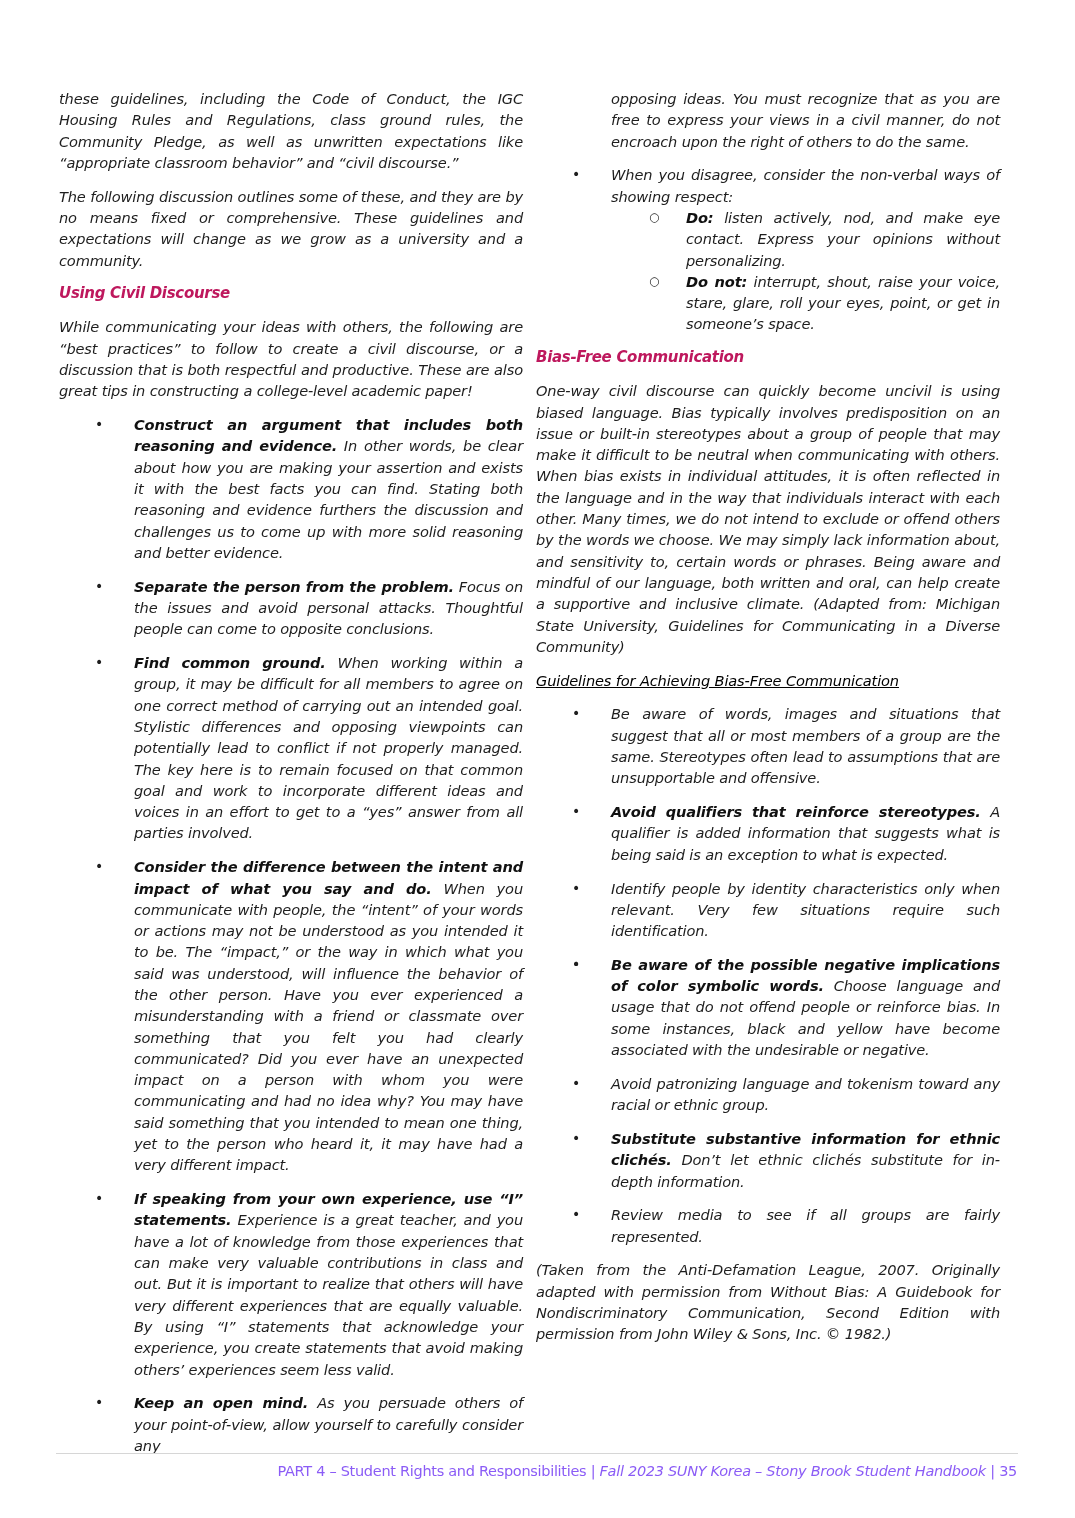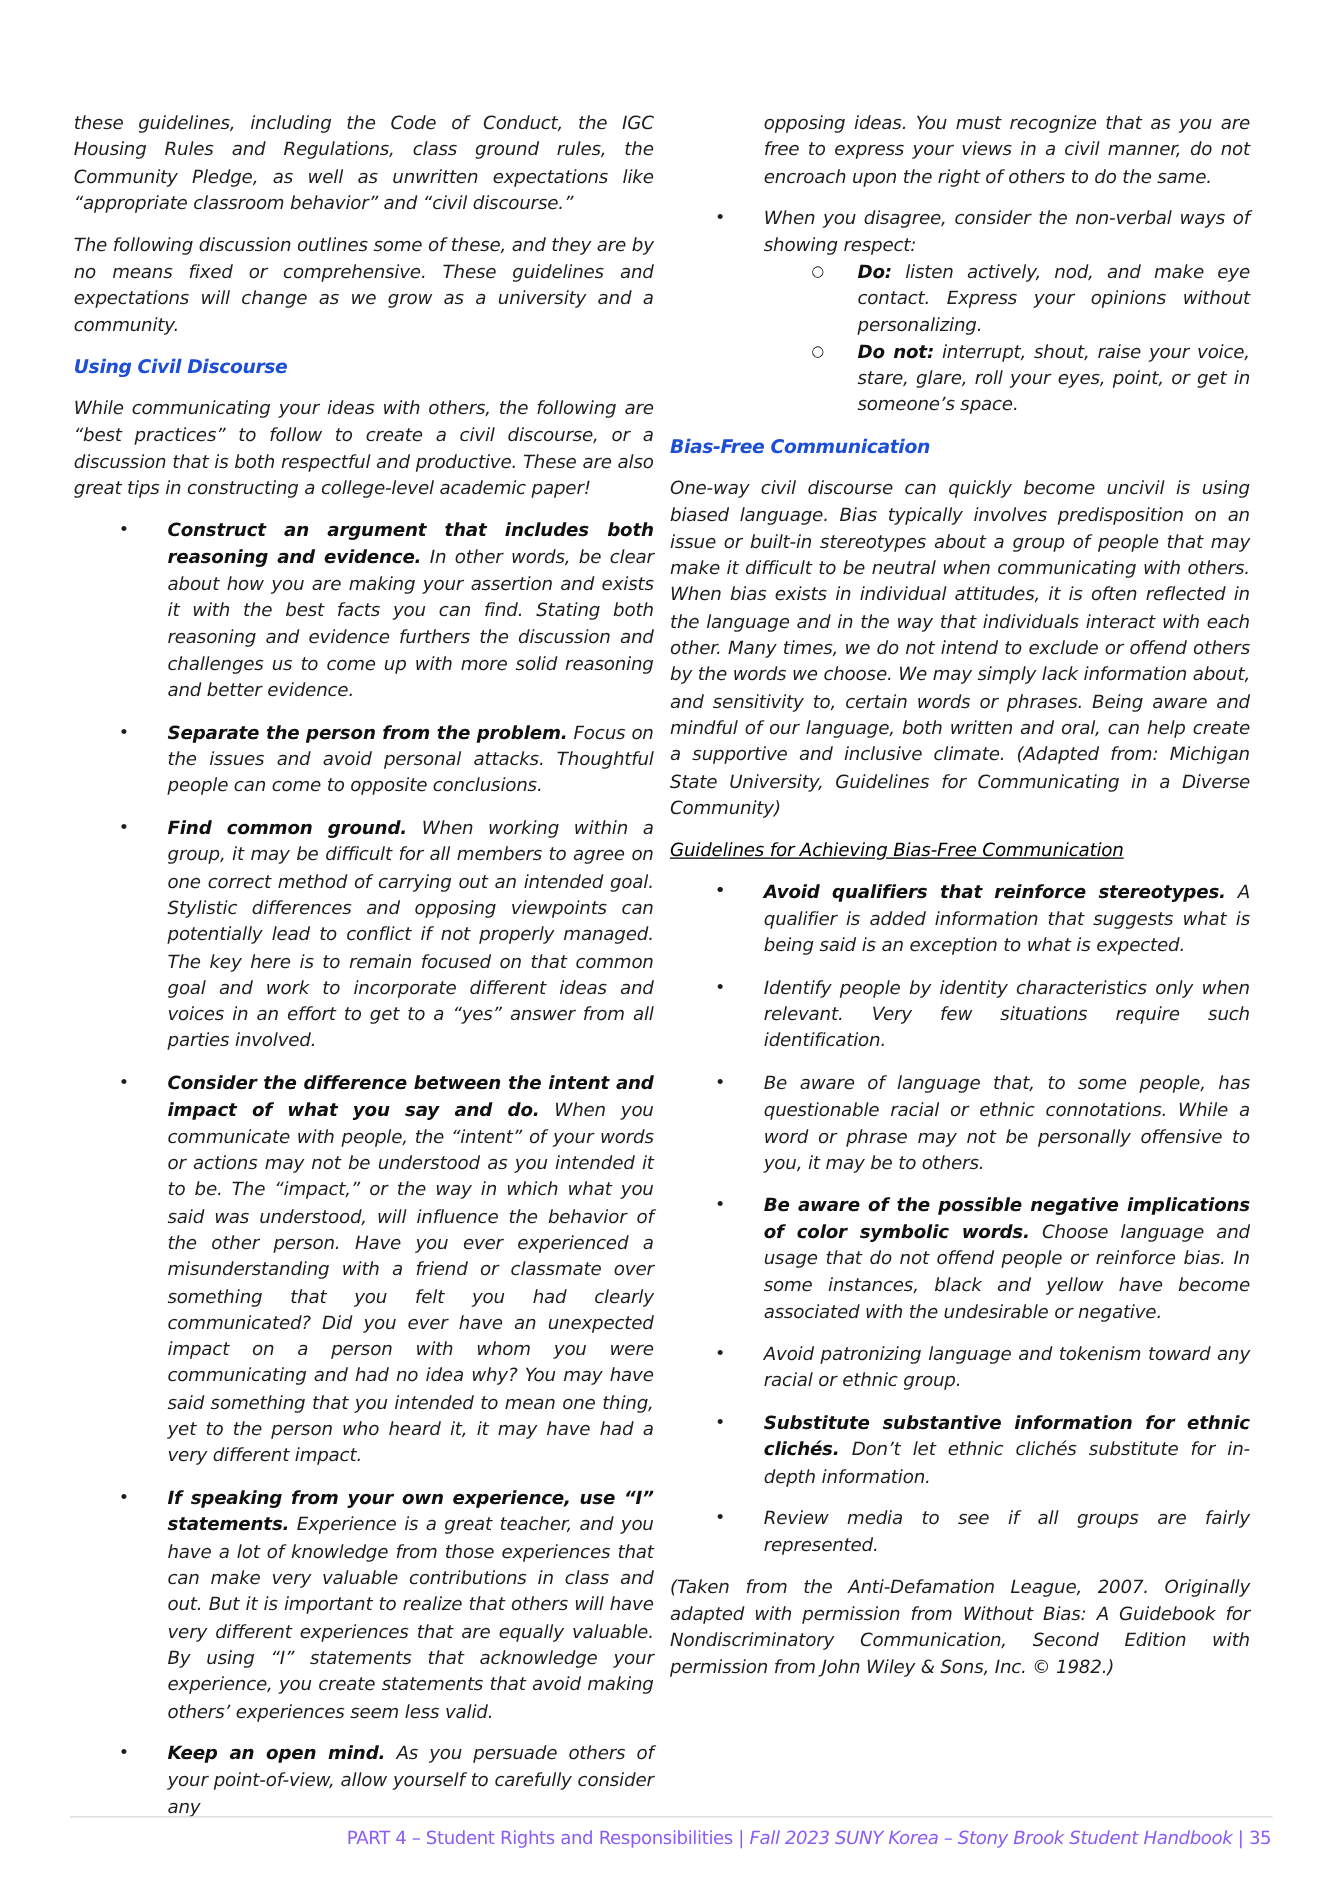--- a/index.html
+++ b/index.html
@@ -11,21 +11,21 @@
     position: absolute; top: 88px;
     font-size: 14.6px; line-height: 21.3px; text-align: justify;
     letter-spacing: -0.15px;
     font-style: italic;
   }
   .col-left { left: 59px; width: 464px; }
   .col-right { left: 536px; width: 464px; }
   p { margin: 0 0 12.5px 0; }
   h3 {
     margin: 0 0 12px 0; font-size: 15px; line-height: 21px; font-weight: bold;
-    color: #1d4ed8; letter-spacing: -0.3px;
+    color: #be185d; letter-spacing: -0.3px;
   }
   .subhead { text-decoration: underline; margin: 0 0 12.5px 0; color: #000000; }
   ul.bullets { list-style: none; margin: 0; padding: 0; }
   ul.bullets > li { position: relative; padding-left: 75px; margin: 0 0 12.5px 0; }
   ul.bullets > li .bul {
     position: absolute; left: 36px; top: 0; font-size: 14px;
   }
   ul.sub { list-style: none; margin: 0; padding: 0; }
   ul.sub > li { position: relative; padding-left: 75px; margin: 0; }
   ul.sub > li .sbul { position: absolute; left: 38px; top: 0; font-size: 12px; }
@@ -67,24 +67,24 @@
     </li>
   </ul>
   <ul class="sub" style="margin-top:-12.5px; margin-bottom:12.5px;">
     <li style="padding-left:150px;"><span class="sbul" style="left:113px;">○</span><b>Do:</b><span> listen actively, nod, and make eye contact. Express your opinions without personalizing.</span></li>
     <li style="padding-left:150px;"><span class="sbul" style="left:113px;">○</span><b>Do not:</b><span> interrupt, shout, raise your voice, stare, glare, roll your eyes, point, or get in someone’s space.</span></li>
   </ul>
   <h3>Bias-Free Communication</h3>
   <p>One-way civil discourse can quickly become uncivil is using biased language. Bias typically involves predisposition on an issue or built-in stereotypes about a group of people that may make it difficult to be neutral when communicating with others. When bias exists in individual attitudes, it is often reflected in the language and in the way that individuals interact with each other. Many times, we do not intend to exclude or offend others by the words we choose. We may simply lack information about, and sensitivity to, certain words or phrases. Being aware and mindful of our language, both written and oral, can help create a supportive and inclusive climate. (Adapted from: Michigan State University, Guidelines for Communicating in a Diverse Community)</p>
   <p class="subhead">Guidelines for Achieving Bias-Free Communication</p>
   <ul class="bullets">
-    <li><span class="bul">•</span><b></b></li>
+    <li><span class="bul">•</span><b></b><span>Be aware of words, images and situations that suggest that all or most members of a group are the same. Stereotypes often lead to assumptions that are unsupportable and offensive.</span></li>
     <li><span class="bul">•</span><b>Avoid qualifiers that reinforce stereotypes.</b><span> A qualifier is added information that suggests what is being said is an exception to what is expected.</span></li>
     <li><span class="bul">•</span><b></b><span>Identify people by identity characteristics only when relevant. Very few situations require such identification.</span></li>
-    <li><span class="bul">•</span><b></b><span>Be aware of language that, to some people, has questionable racial or ethnic connotations. While a word or phrase may not be personally offensive to you, it may be to others.</span></li>
+    <li><span class="bul">•</span><b></b></li>
     <li><span class="bul">•</span><b>Be aware of the possible negative implications of color symbolic words.</b><span> Choose language and usage that do not offend people or reinforce bias. In some instances, black and yellow have become associated with the undesirable or negative.</span></li>
     <li><span class="bul">•</span><b></b><span>Avoid patronizing language and tokenism toward any racial or ethnic group.</span></li>
     <li><span class="bul">•</span><b>Substitute substantive information for ethnic clichés.</b><span> Don’t let ethnic clichés substitute for in-depth information.</span></li>
     <li><span class="bul">•</span><b></b><span>Review media to see if all groups are fairly represented.</span></li>
   </ul>
   <p>(Taken from the Anti-Defamation League, 2007. Originally adapted with permission from Without Bias: A Guidebook for Nondiscriminatory Communication, Second Edition with permission from John Wiley &amp; Sons, Inc. © 1982.)</p>
 </div>
 
 <div class="footer-rule"></div>
 <div class="footer">

